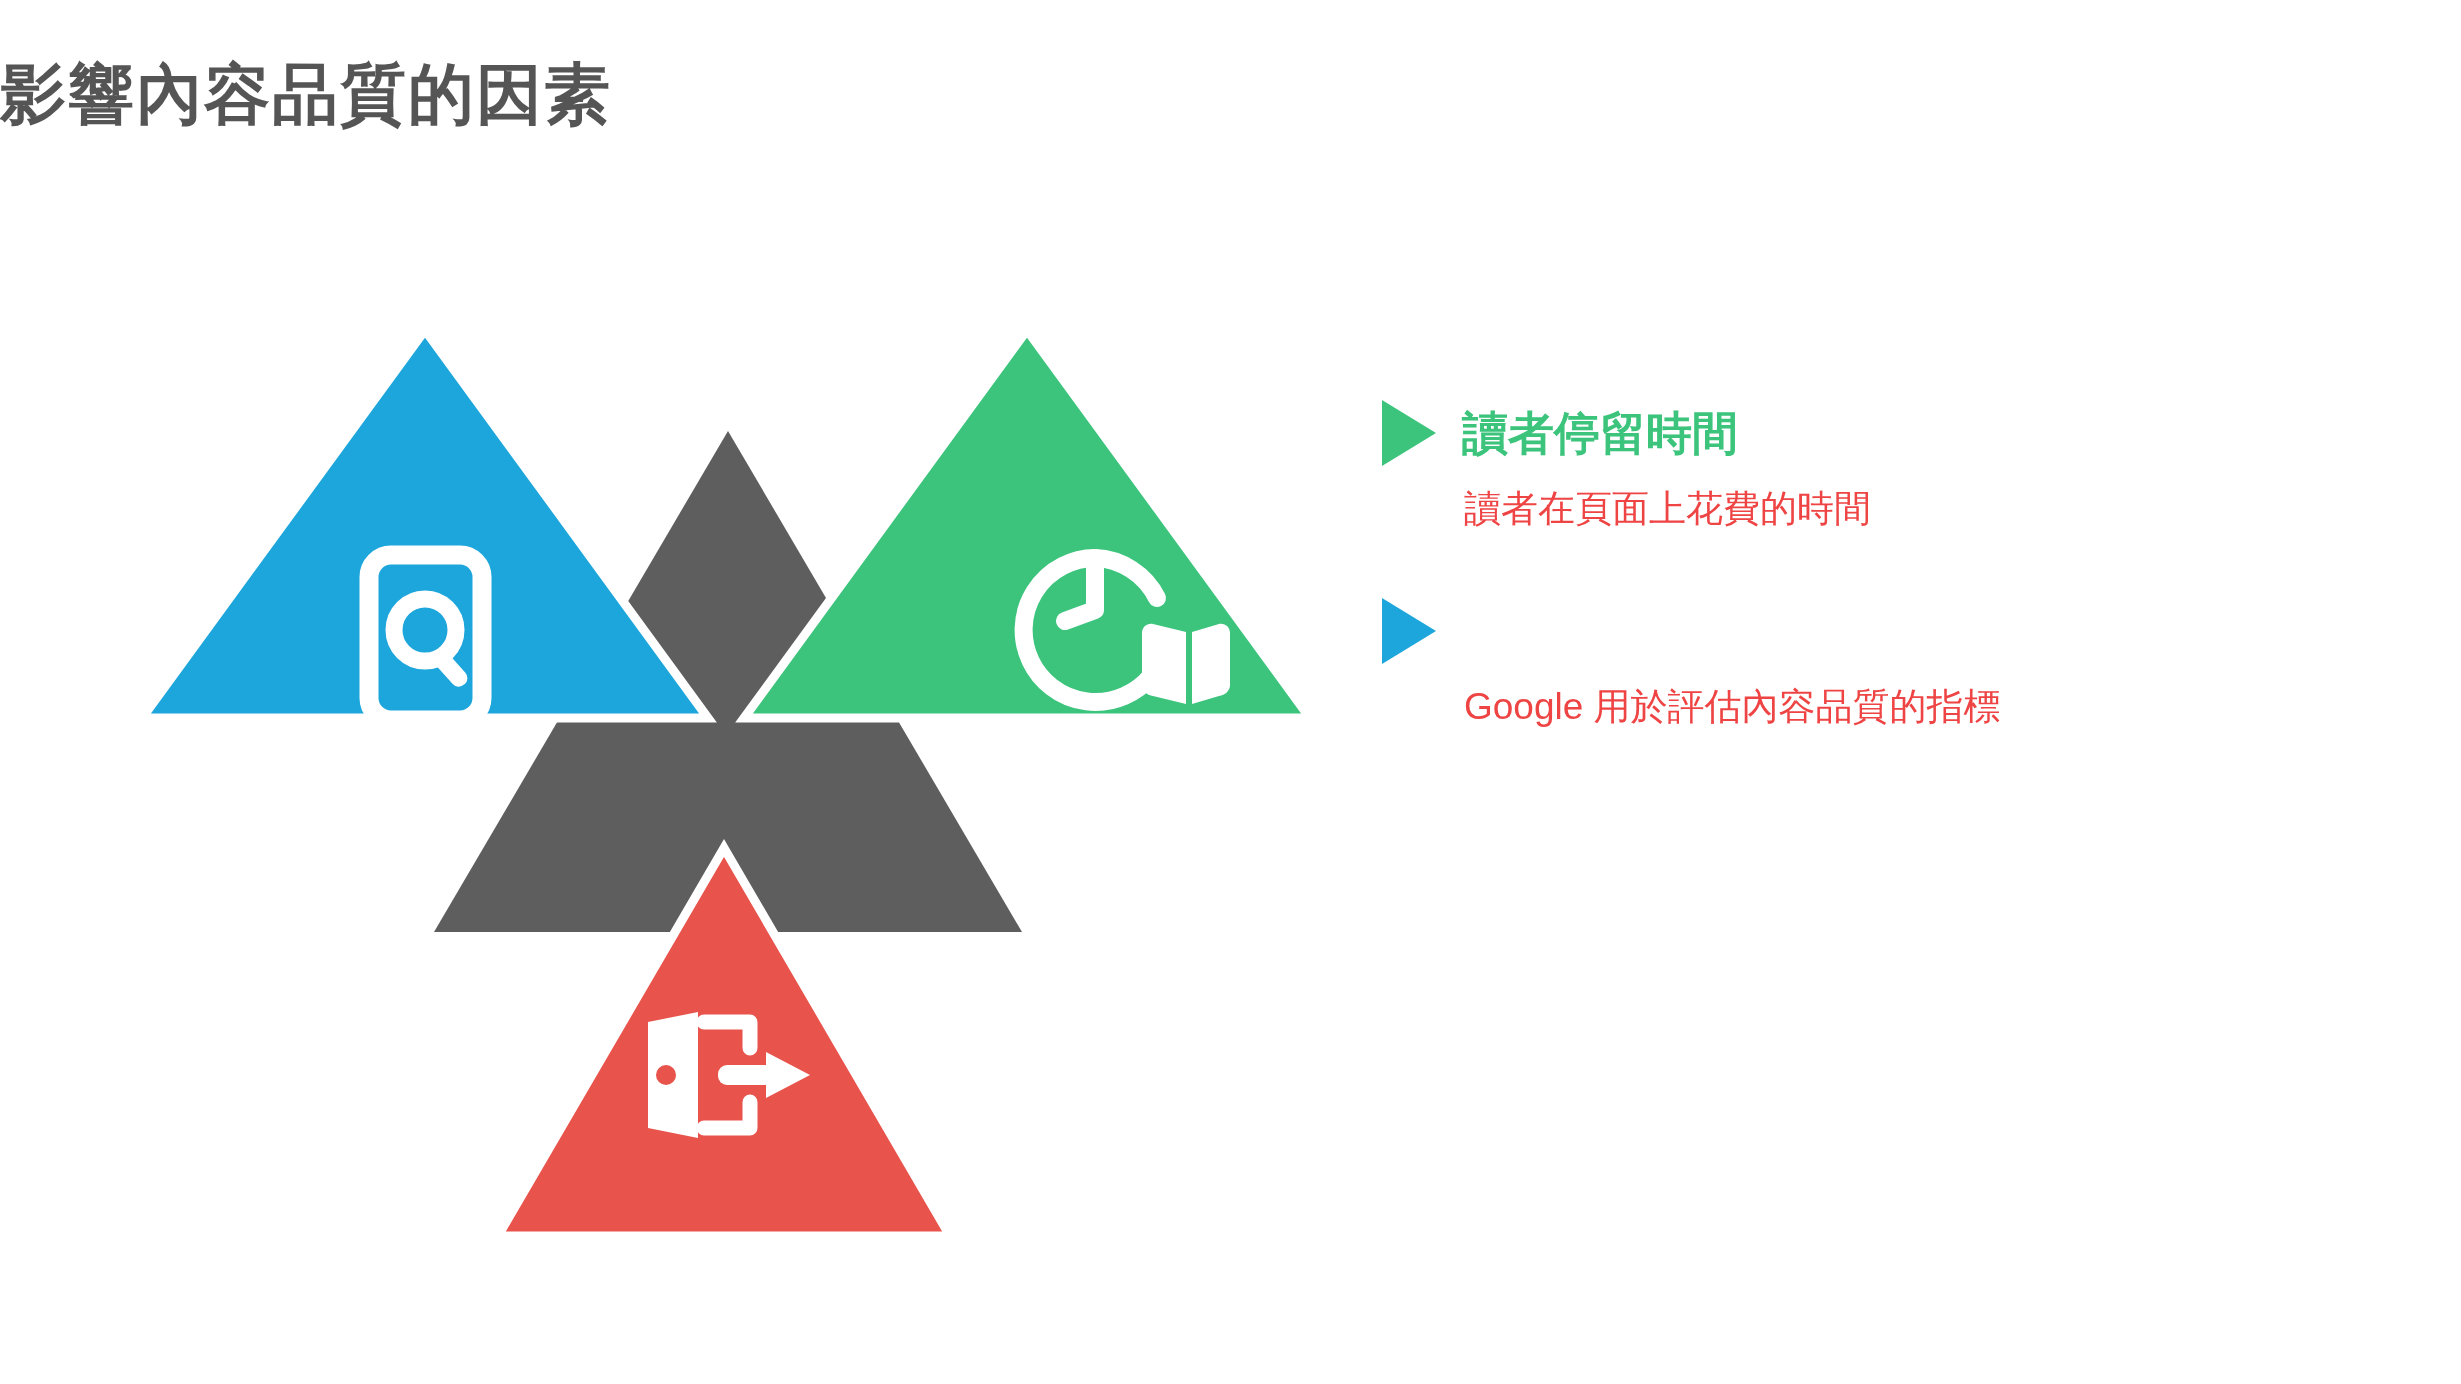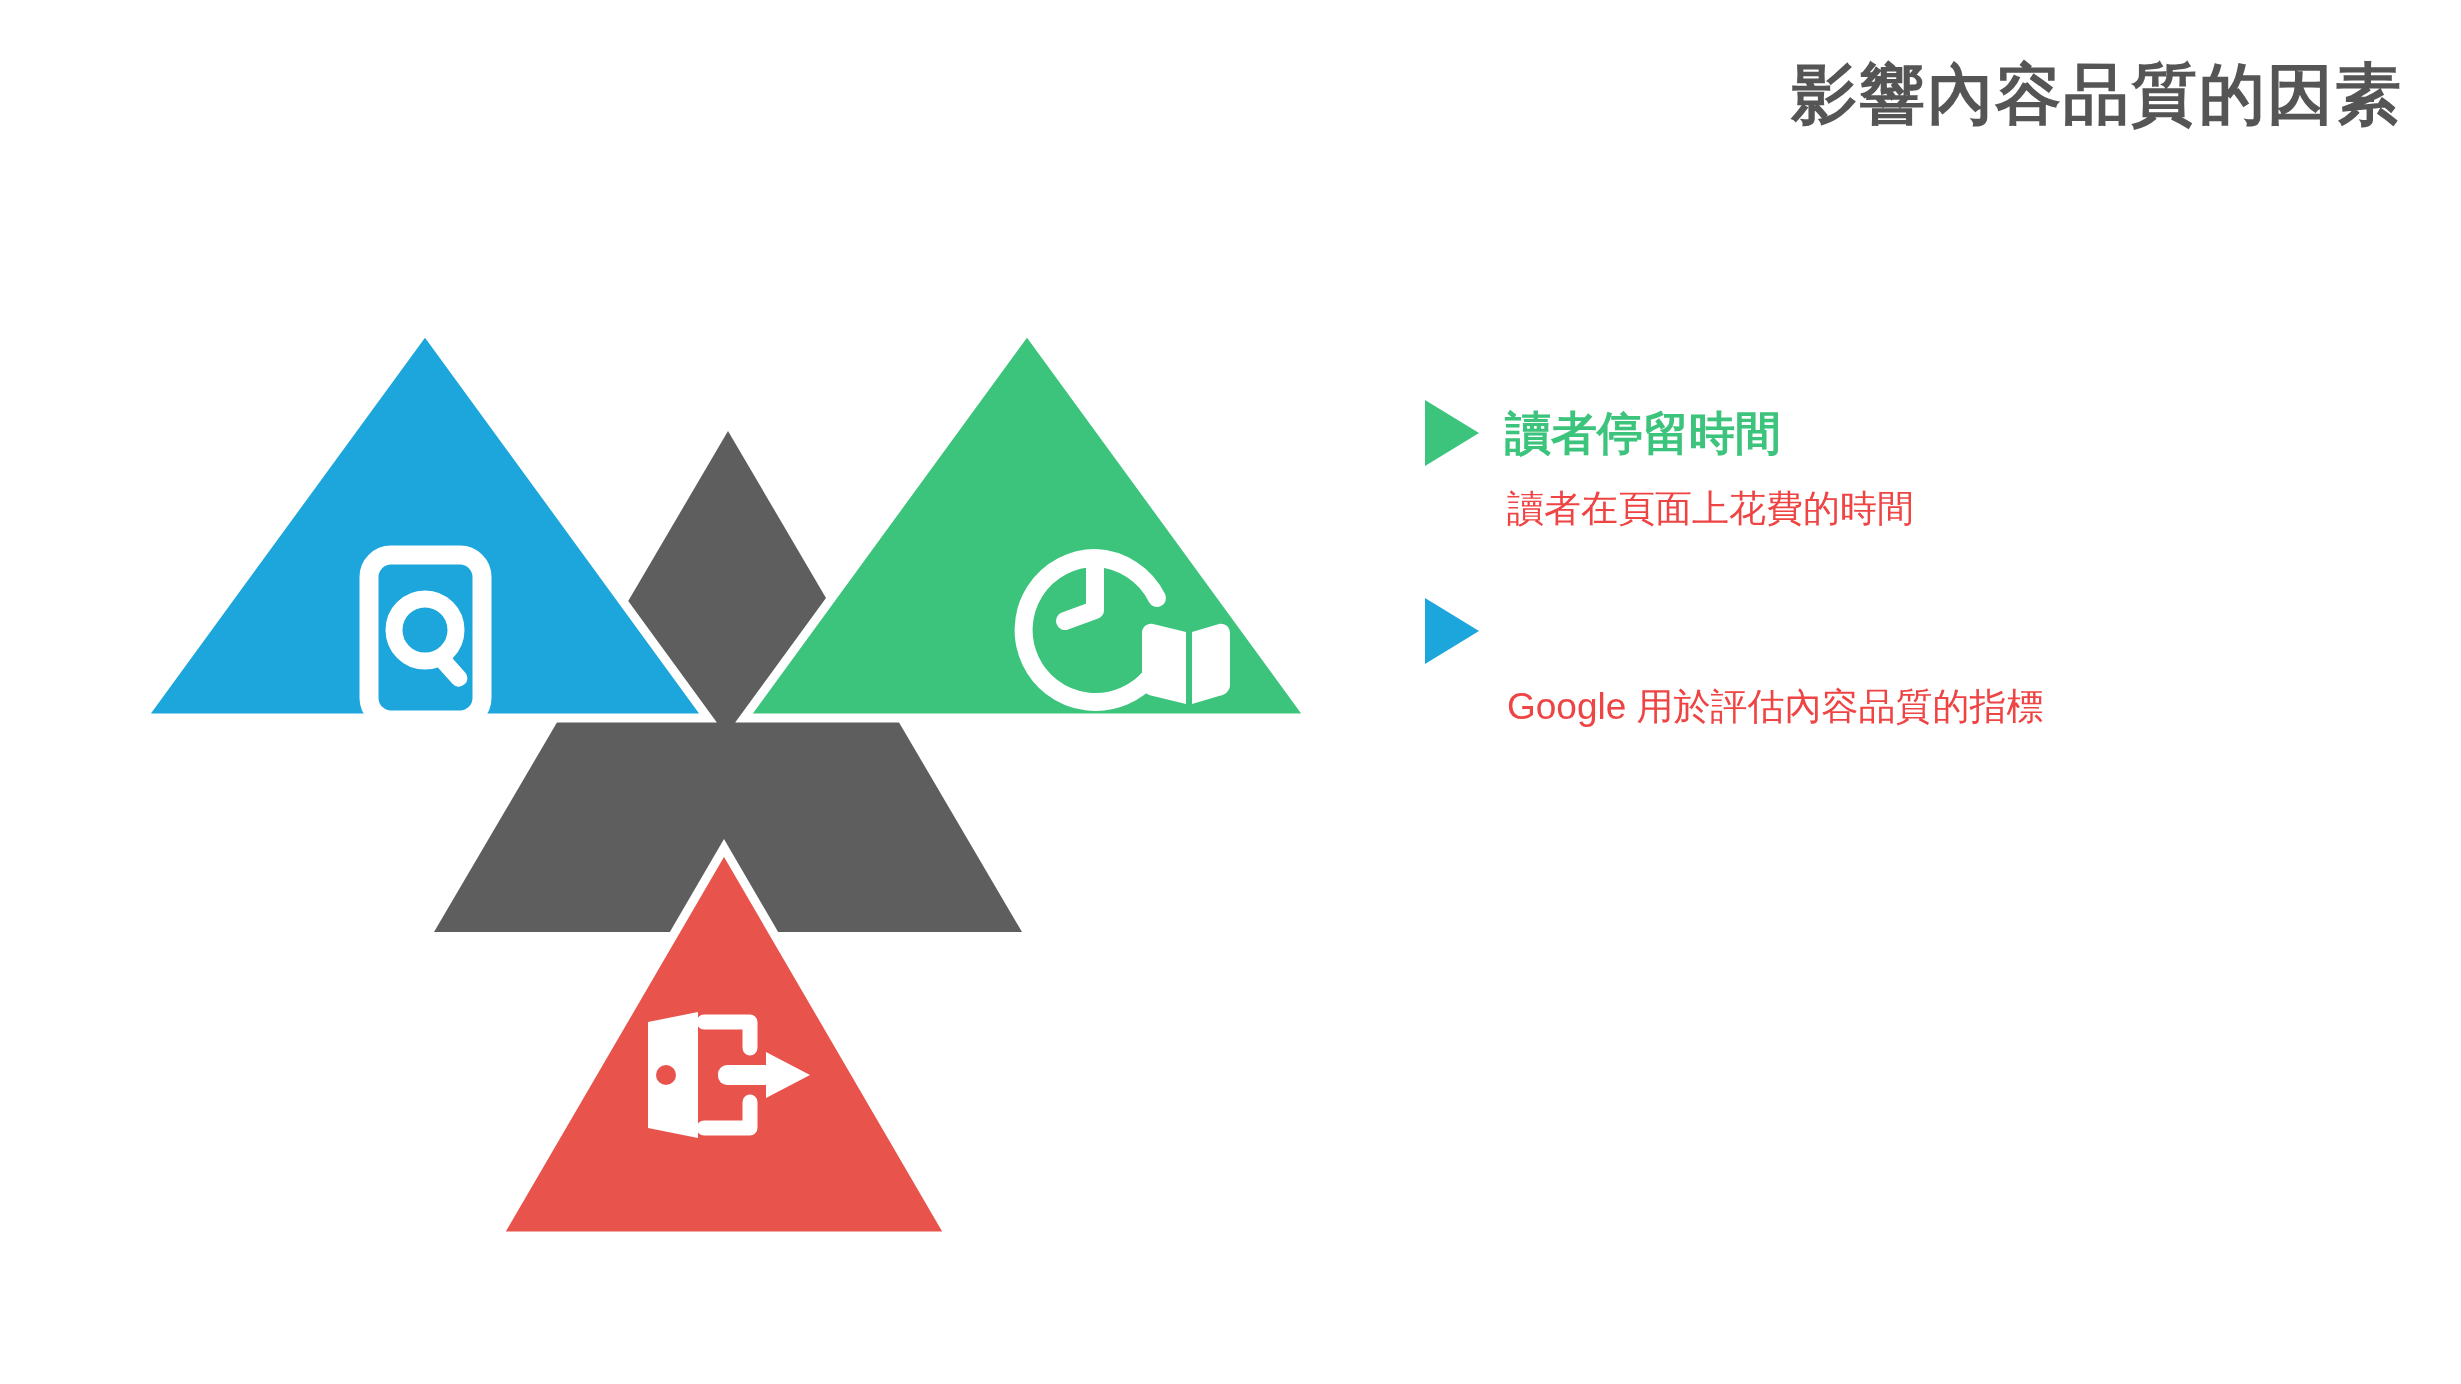--- a/index.html
+++ b/index.html
@@ -14,21 +14,21 @@
     overflow: hidden;
     font-family: "Liberation Sans", "DejaVu Sans", sans-serif;
   }
 
   
   #page-title {
     position: absolute;
     left: 0;
     top: 58px;
     width: 2403px;
-    text-align: right;
+    text-align: left;
     font-size: 66px;
     font-weight: bold;
     color: #555555;
     letter-spacing: 2px;
     line-height: 1.1;
   }
 
   
   #diagram {
     position: absolute;
@@ -39,21 +39,21 @@
   }
   #diagram svg {
     display: block;
     width: 1260px;
     height: 1010px;
   }
 
   
   #legend {
     position: absolute;
-    left: 1425px;
+    left: 1382px;
     top: 400px;
     width: 900px;
   }
   .legend-item {
     position: relative;
     margin-bottom: 44px;
   }
   .legend-head {
     display: flex;
     align-items: center;

